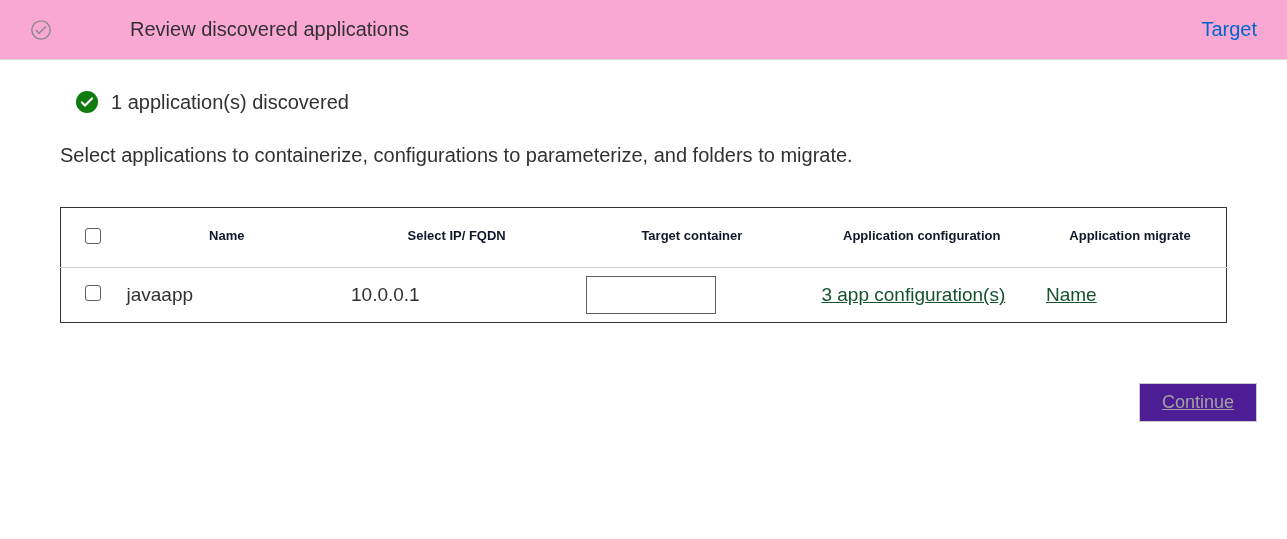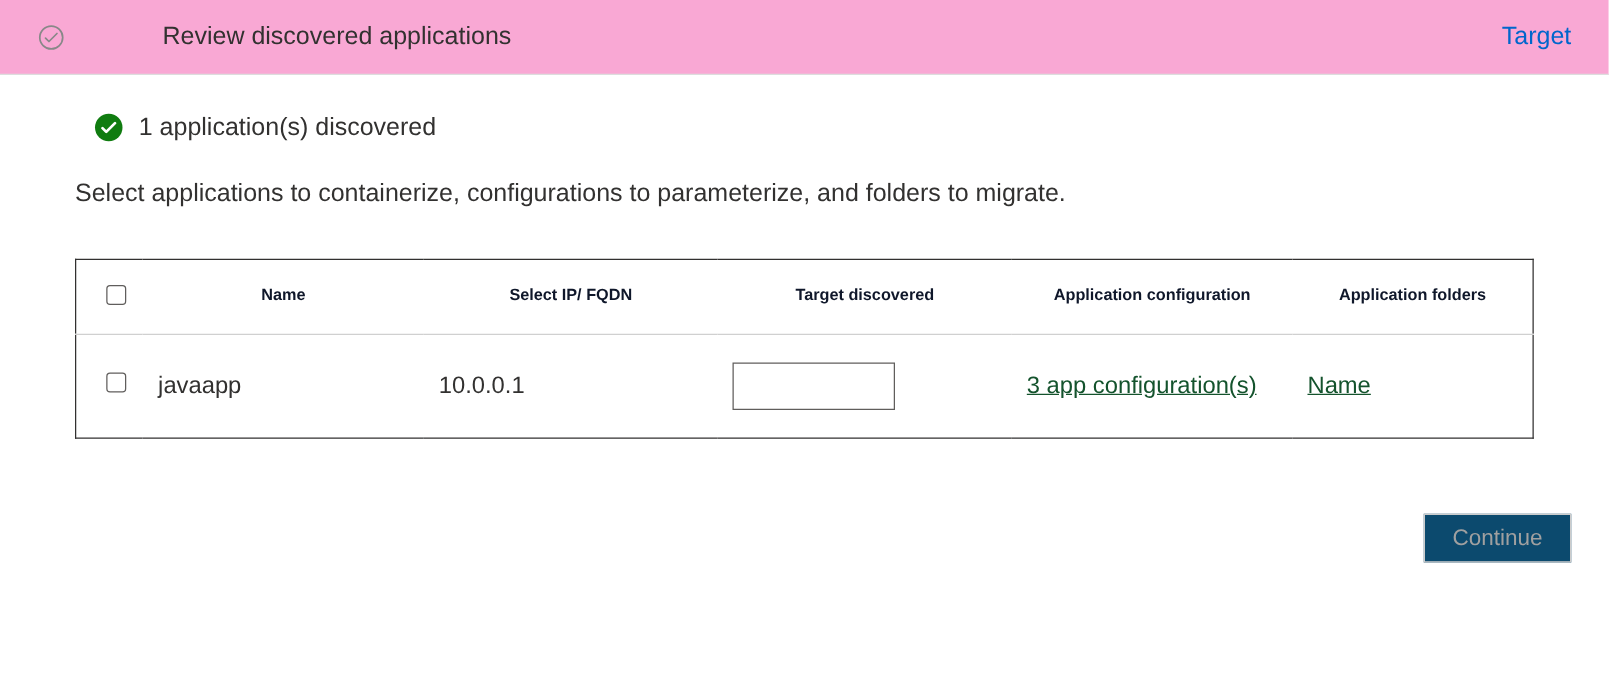--- a/index.html
+++ b/index.html
@@ -74,21 +74,21 @@
     .app-table th {
       text-align: center;
       padding: 20px 12px;
       font-size: 13px;
       font-weight: 600;
       color: #0f172a;
       border-bottom: 1px solid #d0d0d0;
       vertical-align: top;
     }
     .app-table td {
-      padding: 22px 12px;
+      padding: 8px 12px;
       font-size: 19px;
       color: #323130;
       vertical-align: middle;
     }
     .checkbox-cell {
       width: 50px;
       text-align: center;
       padding-left: 22px !important;
     }
     .col-name { width: 210px; }
@@ -117,24 +117,25 @@
       cursor: pointer;
     }
     .footer {
       display: flex;
       justify-content: flex-end;
       padding: 40px 30px 20px 30px;
     }
     .continue-btn {
       padding: 8px 22px;
       border: 1px solid #ccc;
-      background: #0c4a6e;
+      background: #4c1d95;
       color: #a0a0a0;
       font-size: 18px;
       cursor: not-allowed;
+      text-decoration: underline;
     }
   </style>
 </head>
 <body>
 
 <div class="header-bar">
   <span class="header-icon">
     <svg viewBox="0 0 24 24" fill="none" stroke="#888888" stroke-width="1.5">
       <circle cx="12" cy="12" r="10"></circle>
       <path d="M7 12.5l3 3 7-7" stroke-linecap="round" stroke-linejoin="round"></path>
@@ -158,23 +159,23 @@
   <div class="instruction-text">Select applications to containerize, configurations to parameterize, and folders to migrate.</div>
 
   <table class="app-table">
     <thead>
       <tr>
         <th class="checkbox-cell">
           <span class="checkbox"></span>
         </th>
         <th class="col-name">Name</th>
         <th class="col-server">Select IP/ FQDN</th>
-        <th class="col-target">Target discovered</th>
+        <th class="col-target">Target container</th>
         <th class="col-config">Application configuration</th>
-        <th class="col-folders">Application folders</th>
+        <th class="col-folders">Application migrate</th>
       </tr>
     </thead>
     <tbody>
       <tr>
         <td class="checkbox-cell">
           <span class="checkbox"></span>
         </td>
         <td>javaapp</td>
         <td>10.0.0.1</td>
         <td>

